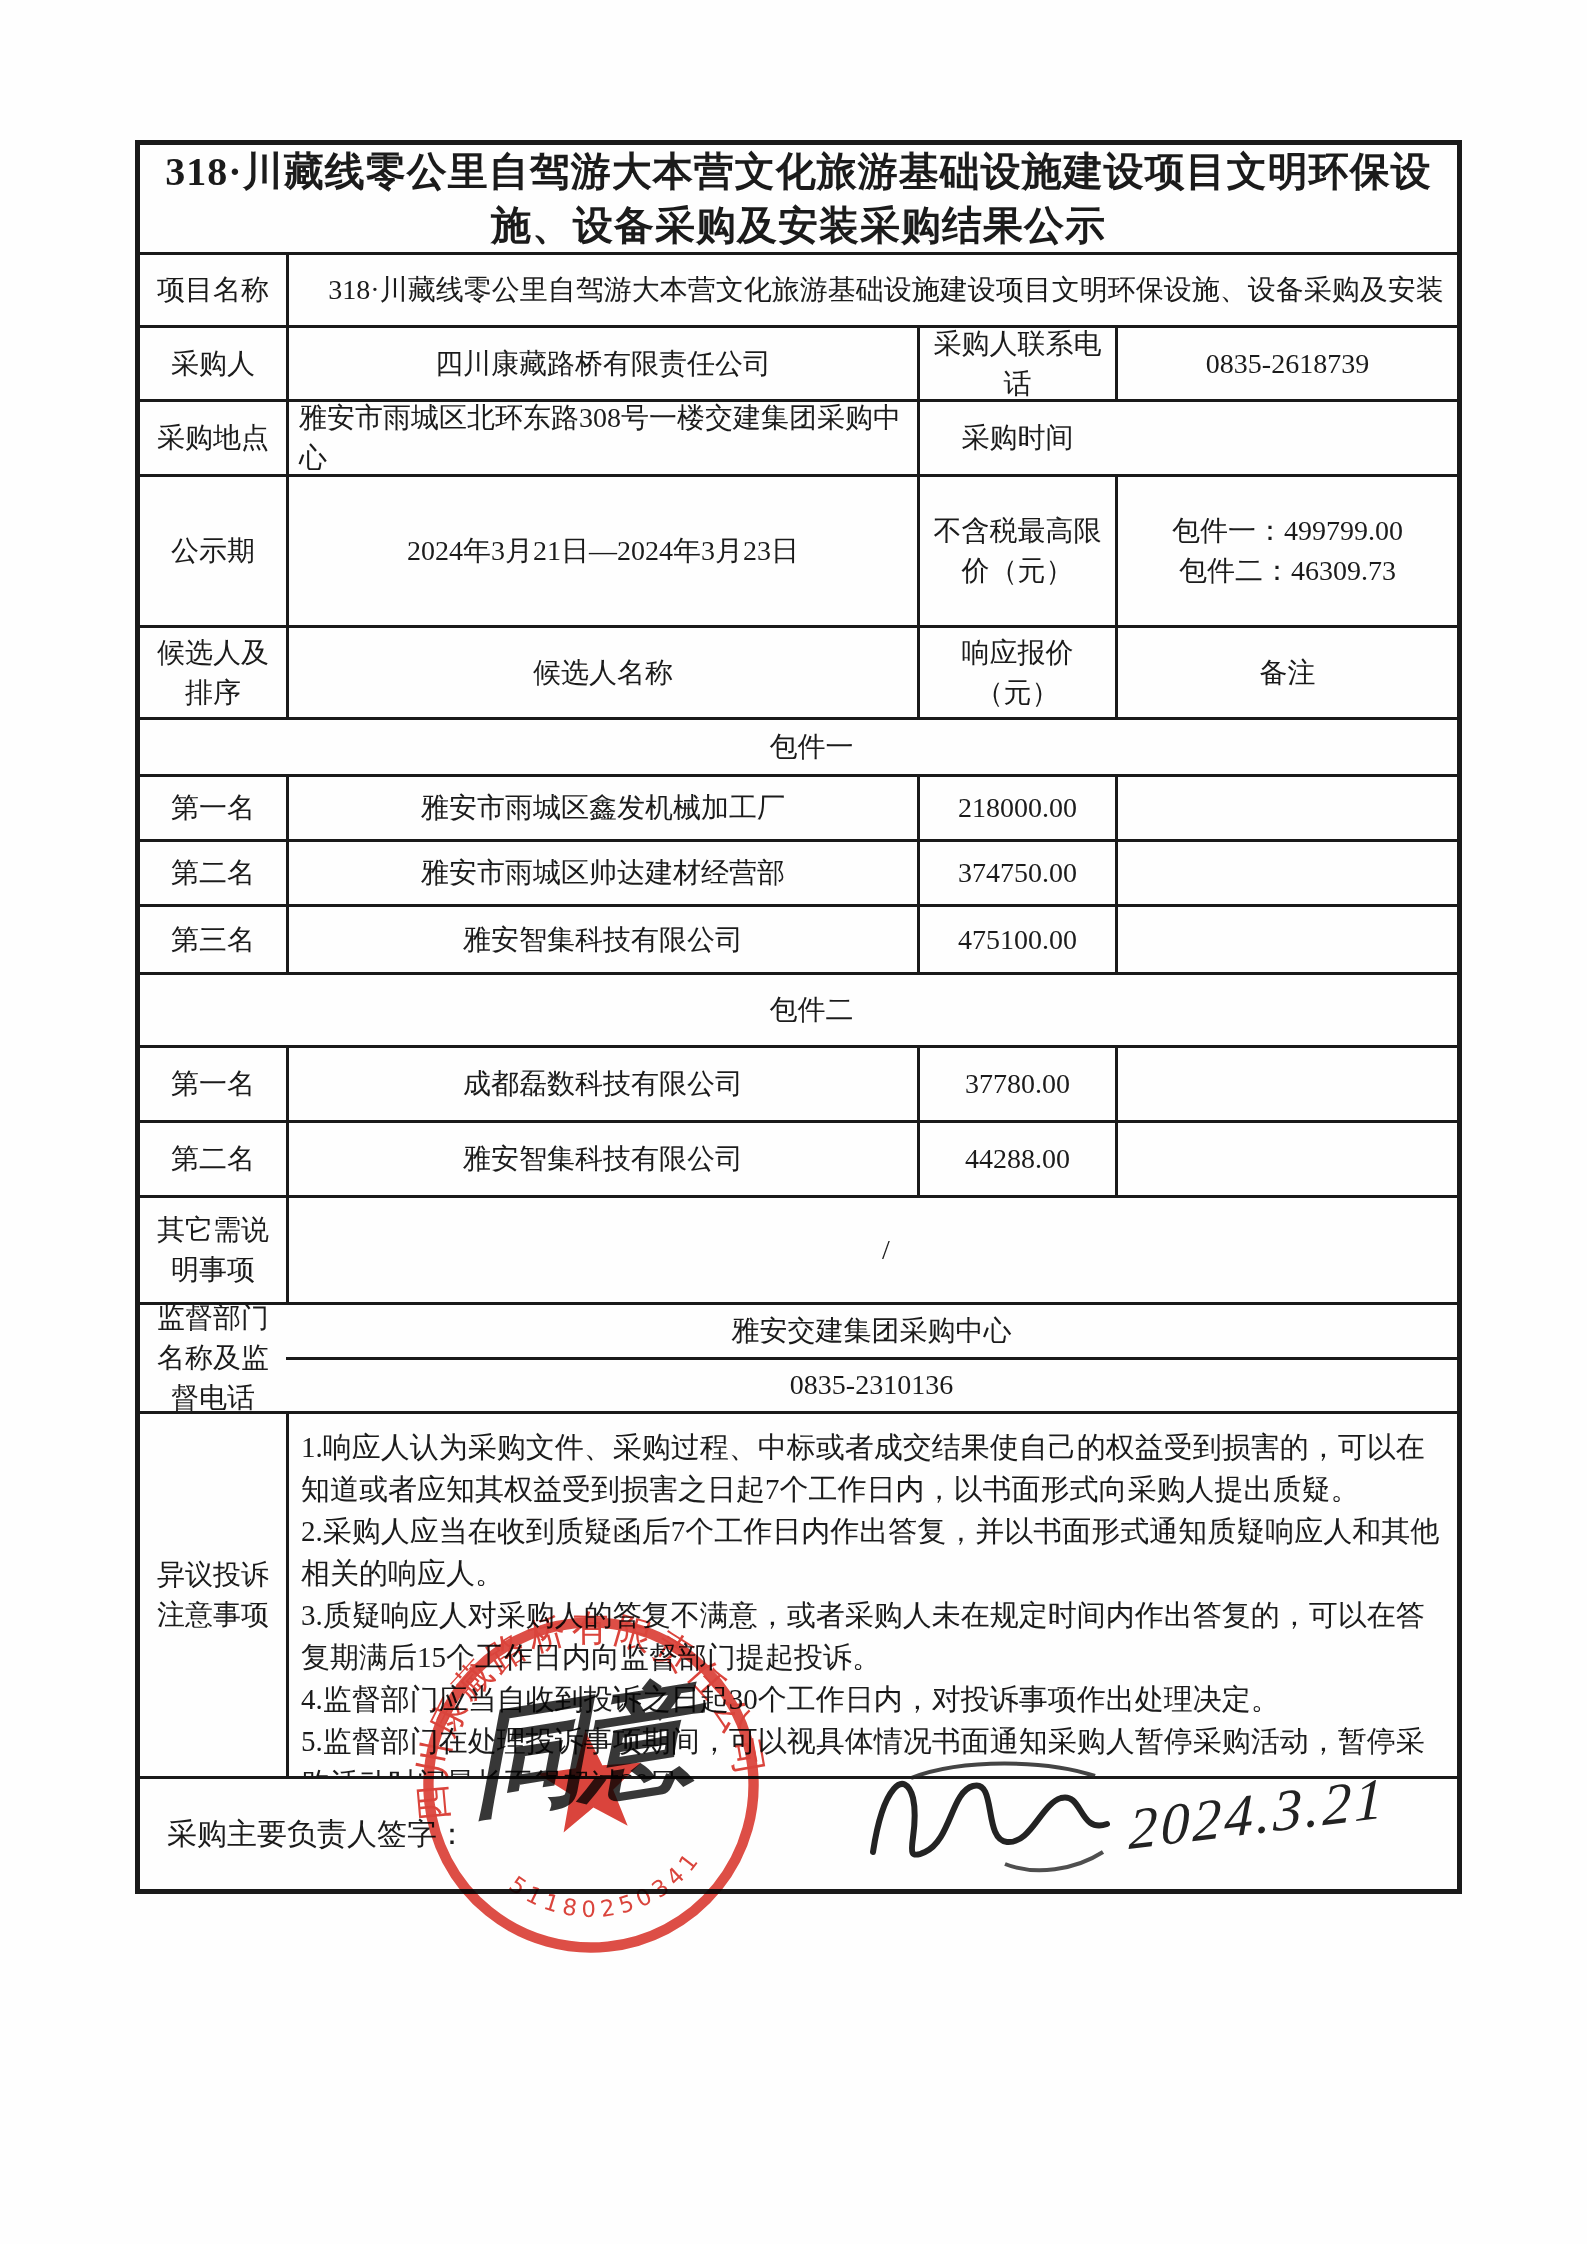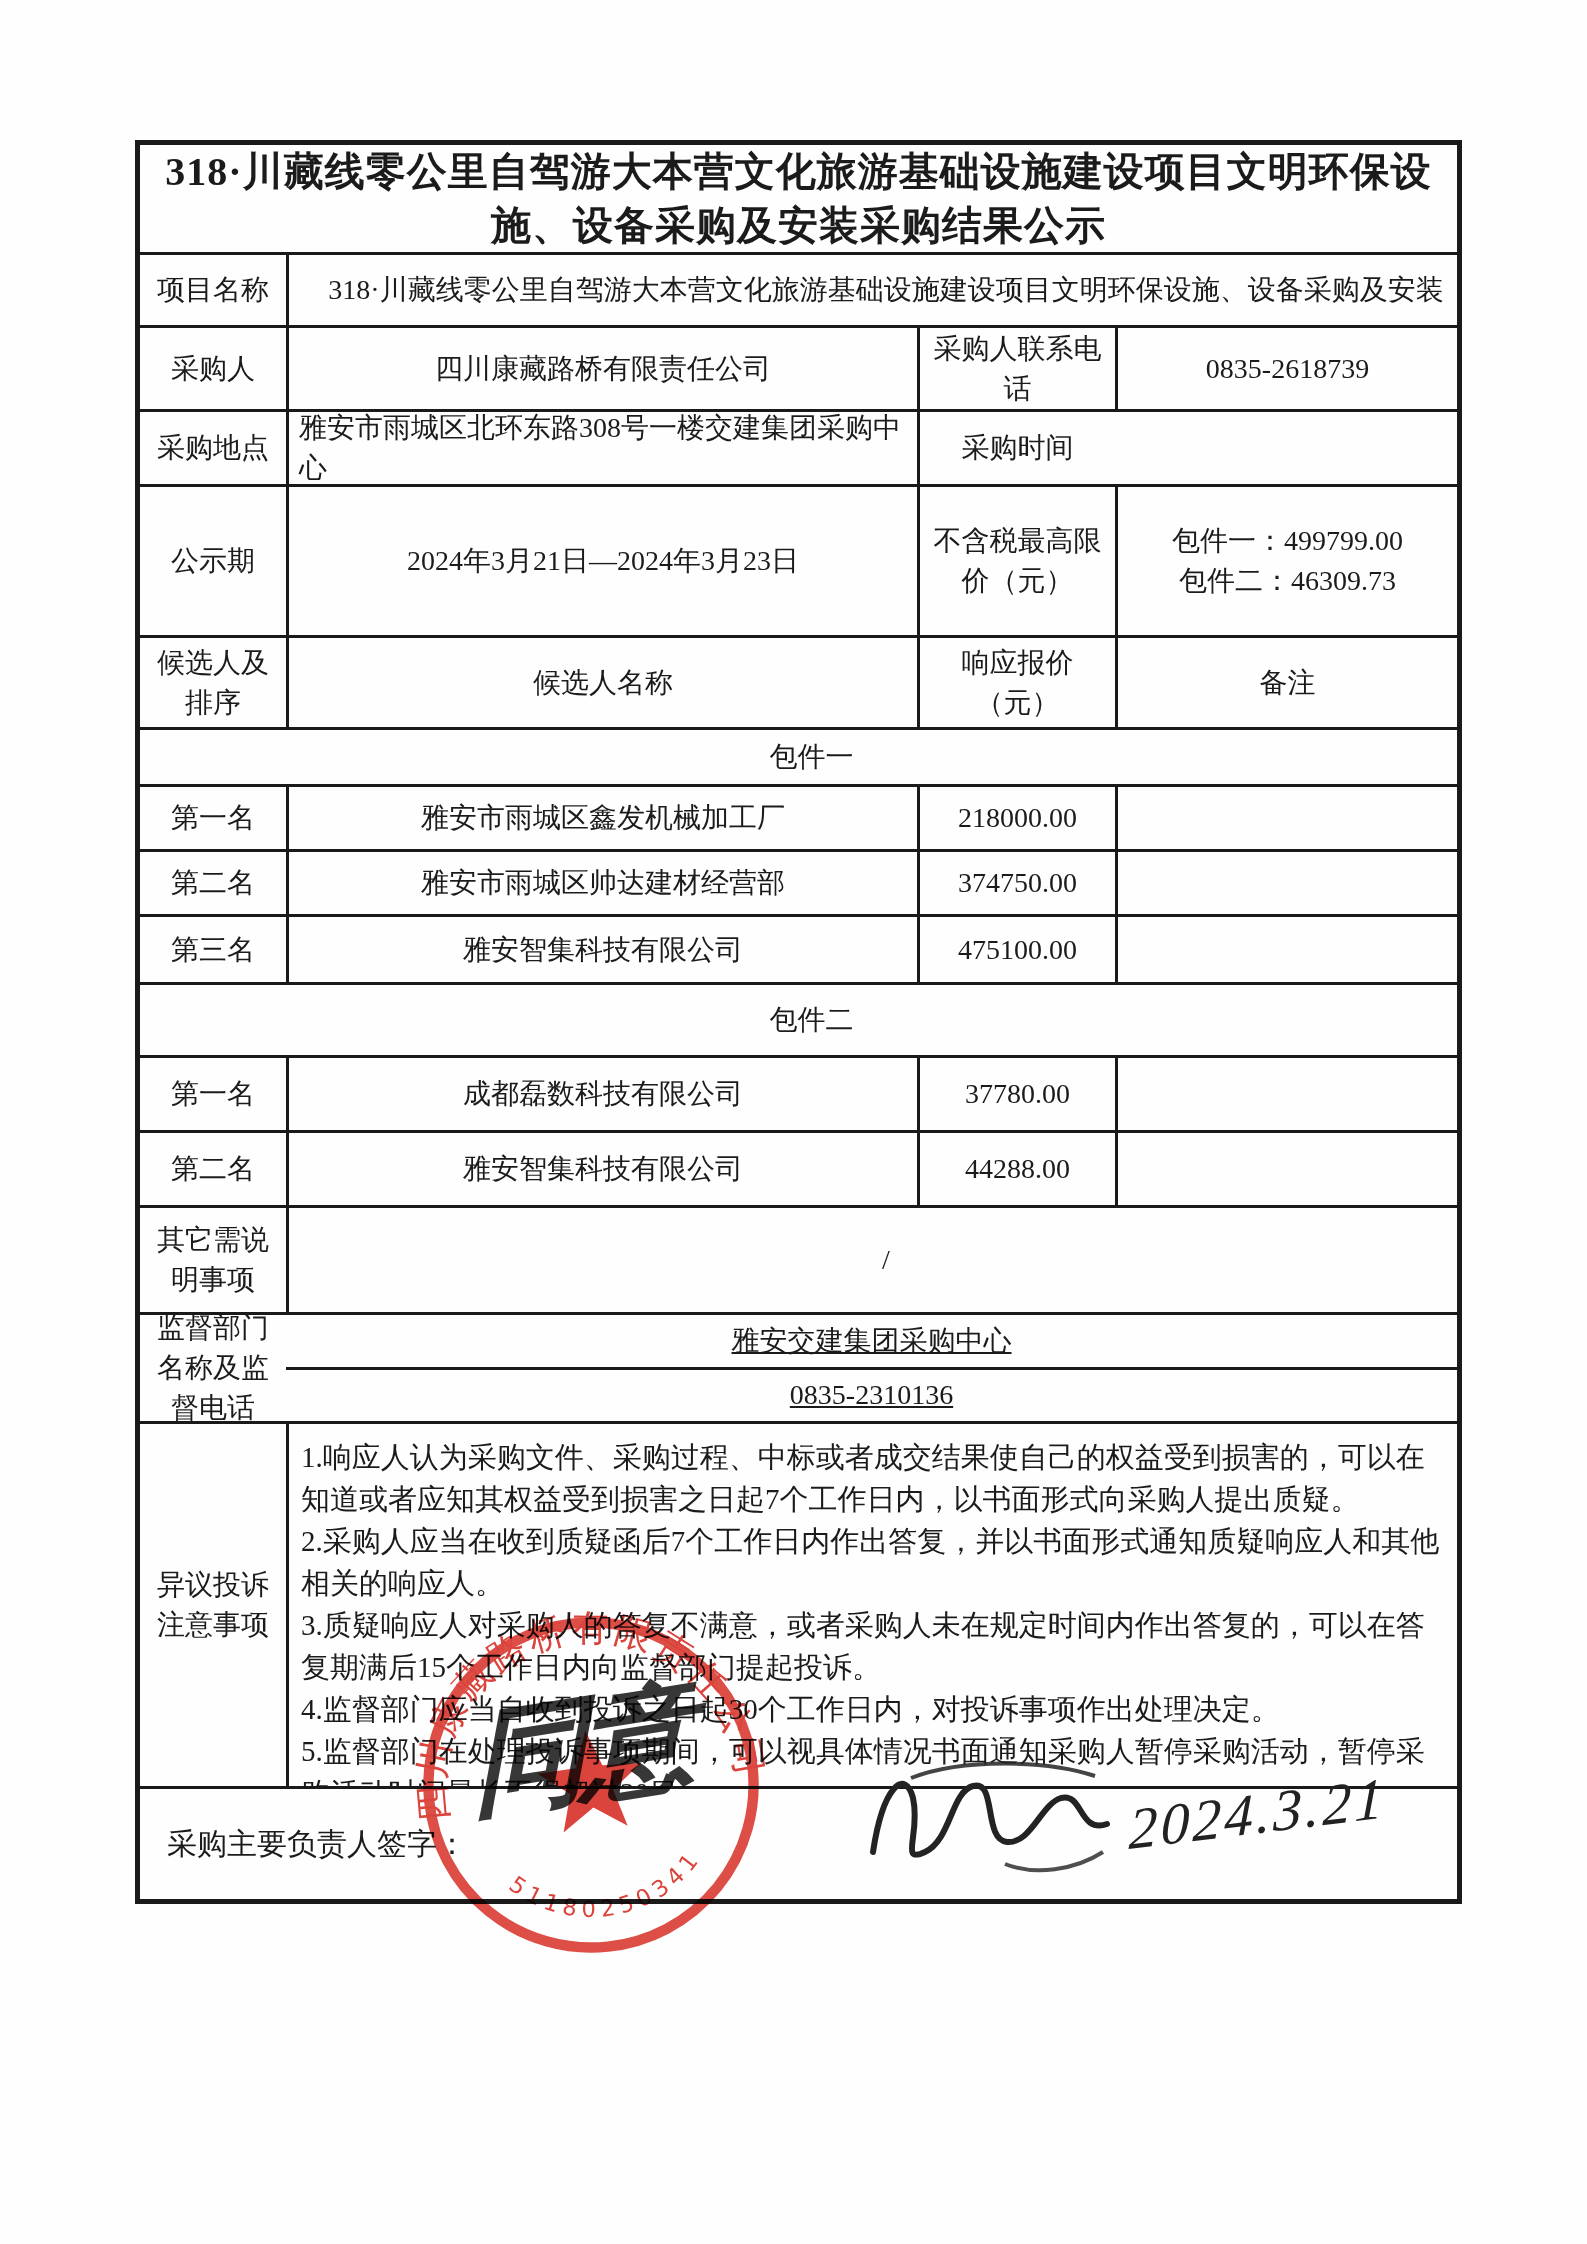--- a/index.html
+++ b/index.html
@@ -41,21 +41,21 @@
   .c4 { flex: 1; }
   .span-rest { flex: 1; padding-left: 36px; }
   .title-cell {
     font-size: 40px;
     font-weight: bold;
     line-height: 1.33;
     letter-spacing: 1px;
     padding: 6px 20px;
   }
   .left-align { justify-content: flex-start; text-align: left; }
-  .supv-right { flex: 1; display: flex; flex-direction: column; text-decoration: underline; }
+  .supv-right { flex: 1; display: flex; flex-direction: column; }
   .supv-sub {
     flex: 1; display: flex; align-items: center; justify-content: center;
     font-size: 28px; text-align: center;
   }
   .supv-sub + .supv-sub { border-top: 3px solid #1a1a1a; }
   .objection-content {
     flex: 1;
     display: block;
     font-size: 29px;
     line-height: 1.45;
@@ -122,21 +122,21 @@
 
     <div class="row first" style="height:107px">
       <div class="cell span-rest title-cell">318·川藏线零公里自驾游大本营文化旅游基础设施建设项目文明环保设施、设备采购及安装采购结果公示</div>
     </div>
 
     <div class="row" style="height:73px">
       <div class="cell c1">项目名称</div>
       <div class="cell span-rest">318·川藏线零公里自驾游大本营文化旅游基础设施建设项目文明环保设施、设备采购及安装</div>
     </div>
 
-    <div class="row" style="height:84px">
+    <div class="row" style="height:74px">
       <div class="cell c1">采购人</div>
       <div class="cell c2">四川康藏路桥有限责任公司</div>
       <div class="cell c3">采购人联系电
 话</div>
       <div class="cell c4">0835-2618739</div>
     </div>
 
     <div class="row" style="height:75px">
       <div class="cell c1">采购地点</div>
       <div class="cell c2 left-align">雅安市雨城区北环东路308号一楼交建集团采购中心</div>

